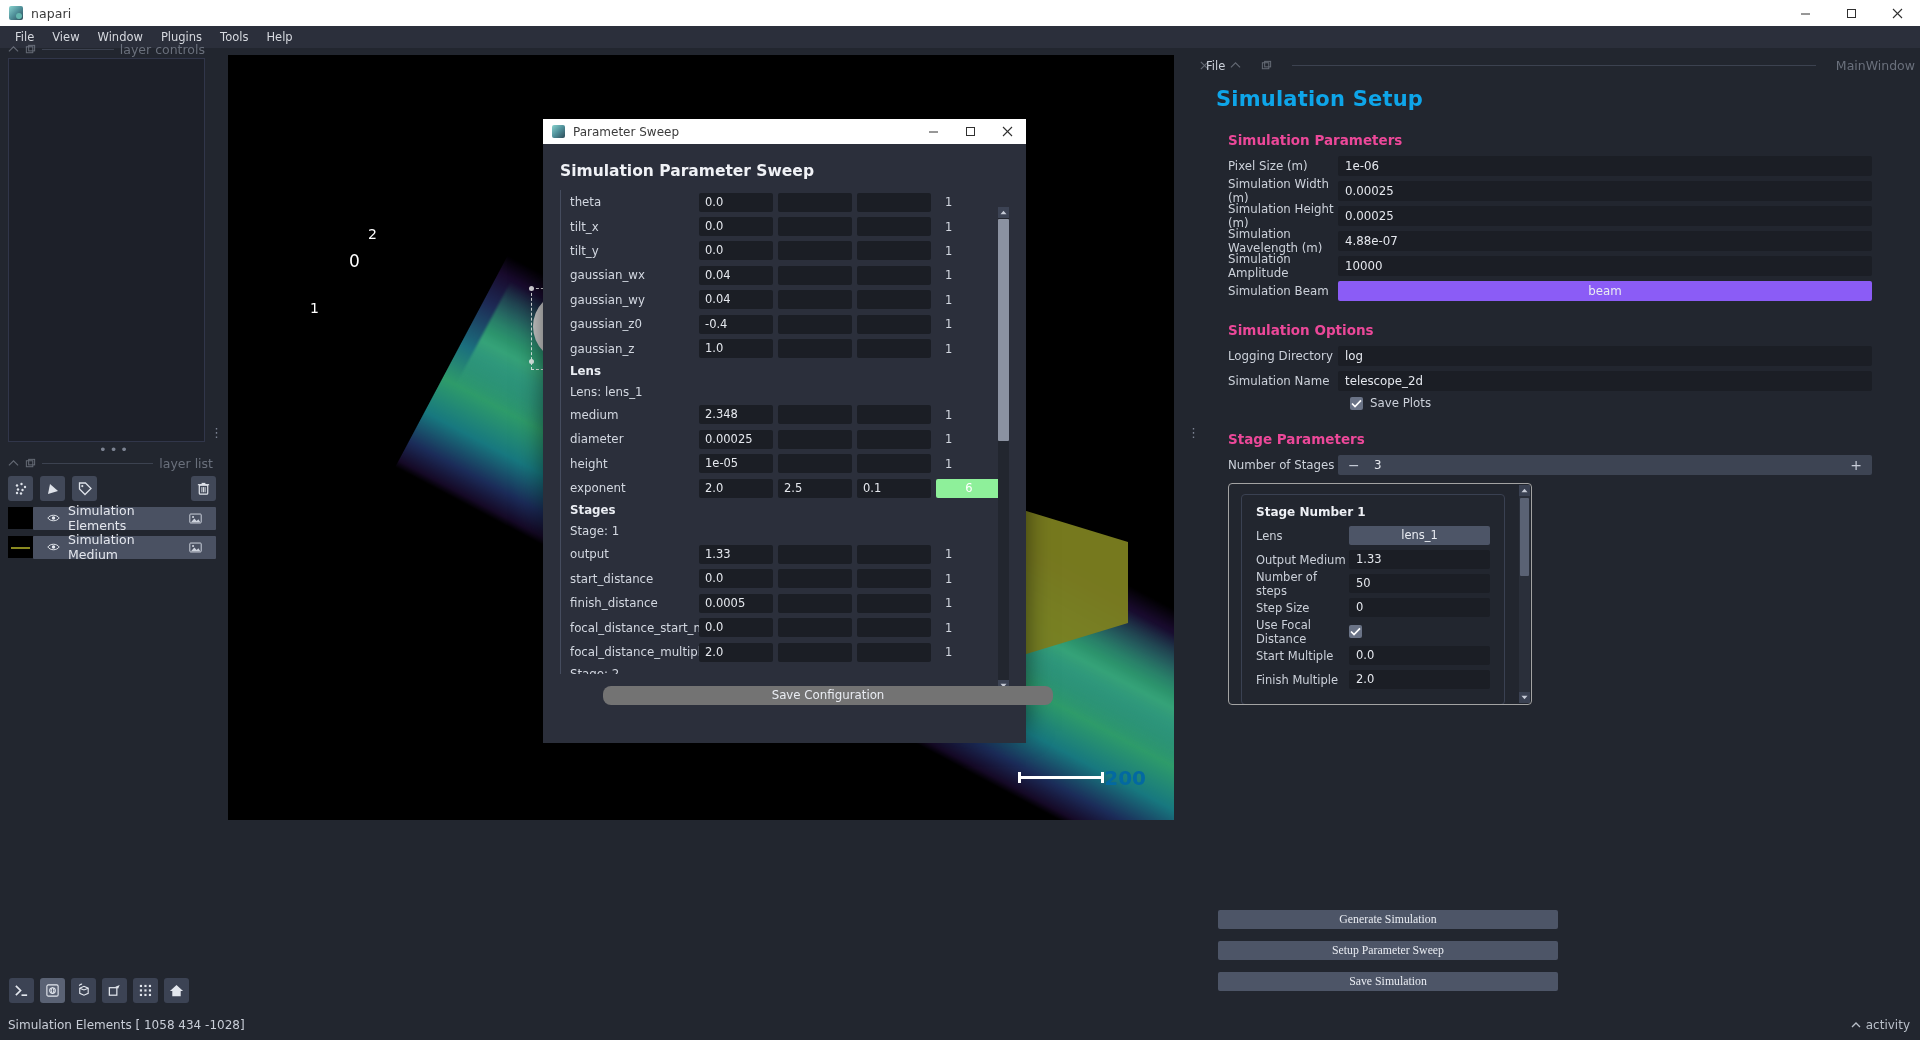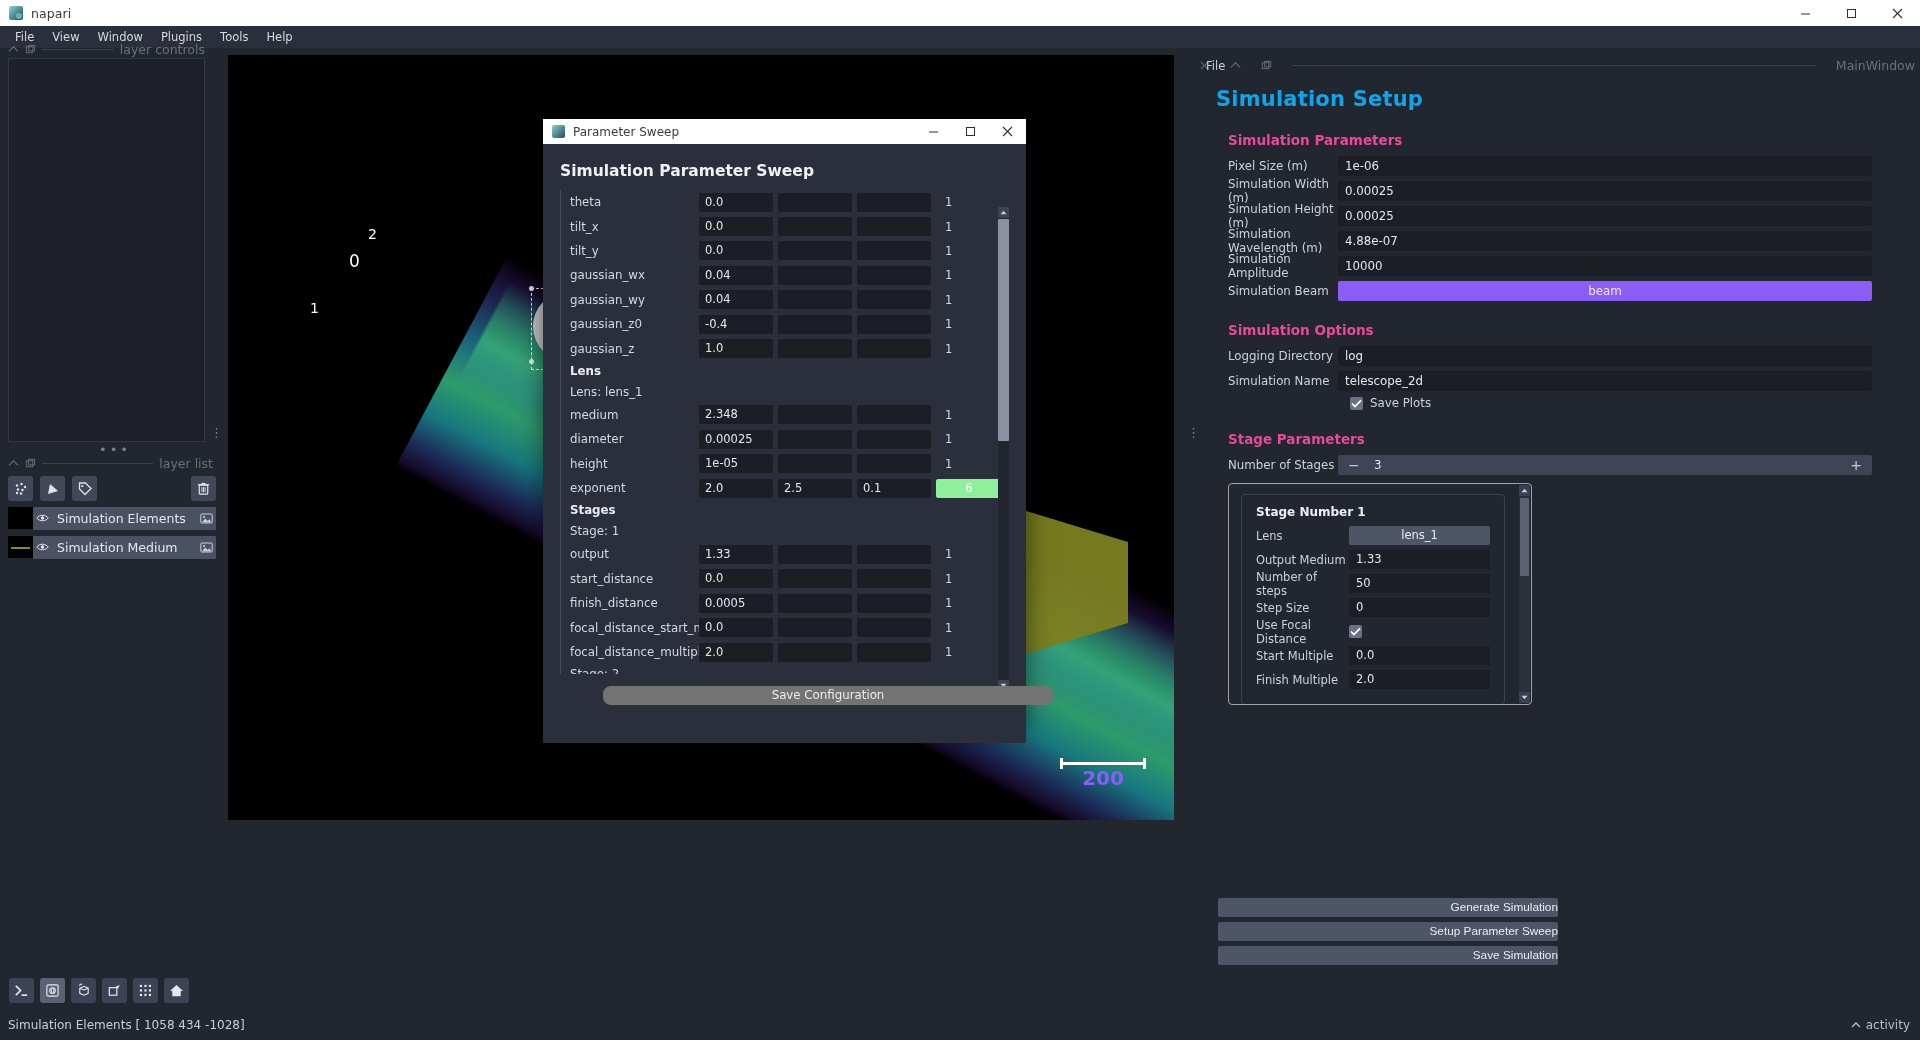--- a/index.html
+++ b/index.html
@@ -70,21 +70,21 @@
     display: flex; align-items: center; height: 24px; margin-top: 5px; gap: 0px;
   }
   .ll-thumb { width: 25px; height: 22px; background: #000; flex: none; }
   .ll-thumb.medium { background: #000; position: relative; }
   .ll-thumb.medium::after {
     content:""; position:absolute; left:3px; right:3px; top:11px; height:2px;
     background:#8a8a20;
   }
   .ll-body {
     flex: 1; height: 23px; background: #4a5162; display: flex; align-items: center;
-    padding: 0 3px; gap: 8px; border-radius: 1px; justify-content: center;
+    padding: 0 14px; gap: 8px; border-radius: 1px; justify-content: center;
   }
   .ll-name { font-size: 12.5px; color: #e4e7ee; flex: 1; }
   .eye { width: 13px; height: 10px; }
 
   .vdots { position: absolute; color: #7b8291; font-size: 13px; letter-spacing: 2px; }
 
   
   .canvas {
     position: absolute; left: 228px; top: 55px; width: 946px; height: 765px;
     background: #000; overflow: hidden;
@@ -114,22 +114,22 @@
   .handle {
     position: absolute; width: 5px; height: 5px; background: #fff; border-radius: 50%;
   }
   .lbl-white { position: absolute; color: #ffffff; font-size: 14px; }
   .prism2 {
     position: absolute; left: 795px; top: 455px; width: 105px; height: 145px;
     background: #7c8020; clip-path: polygon(0 0, 100% 22%, 100% 78%, 0 100%);
     opacity: .95;
   }
   .scalebar {
-    position: absolute; right: 28px; bottom: 30px; display: flex; flex-direction: column;
-    align-items: center; color: #8b5cf6;
+    position: absolute; right: 28px; bottom: 30px; display: flex; flex-direction: row;
+    align-items: center; color: #0369a1;
   }
   .scaleline { width: 86px; height: 3px; background: #fff; position: relative; }
   .scaleline::before, .scaleline::after {
     content: ""; position: absolute; width: 3px; height: 11px; background: #fff; top: -4px;
   }
   .scaleline::before { left: 0; } .scaleline::after { right: 0; }
   .scaletext { font-size: 20px; font-weight: bold; margin-top: 1px; }
 
   
   .bottom-tools { position: absolute; left: 9px; top: 978px; display: flex; gap: 6px; }
@@ -219,23 +219,23 @@
   .vsb {
     position: absolute; right: 1px; top: 1px; width: 11px; bottom: 1px; background: #2a2f3a;
   }
   .vsb-thumb { position: absolute; left: 1px; width: 9px; background: #5a6274; border-radius: 1px; }
   .vsb-arrow {
     position: absolute; left: 0; width: 11px; height: 11px; background: #3a4152;
     display: flex; align-items: center; justify-content: center;
   }
 
   .bigbtn {
-    margin: 0 0 5px 14px; width: 340px; height: 19px; background: #4d5567;
+    margin: 12px 0 5px 14px; width: 340px; height: 19px; background: #4d5567;
     border: none; border-radius: 2px; color: #e9ecf2; font-size: 11.8px;
-    font-family: Liberation Sans, sans-serif; text-align: right; line-height: 19px;
+    font-family: Liberation Serif, serif; text-align: center; line-height: 19px;
   }
   .bigbtns { position: absolute; left: 1204px; top: 898px; }
 
   
   .psweep {
     position: absolute; left: 543px; top: 119px; width: 483px; height: 606px;
     background: #2b2f3b; box-shadow: 0 6px 24px rgba(0,0,0,.55);
   }
   .ps-title {
     height: 25px; background: #ffffff; display: flex; align-items: center;

